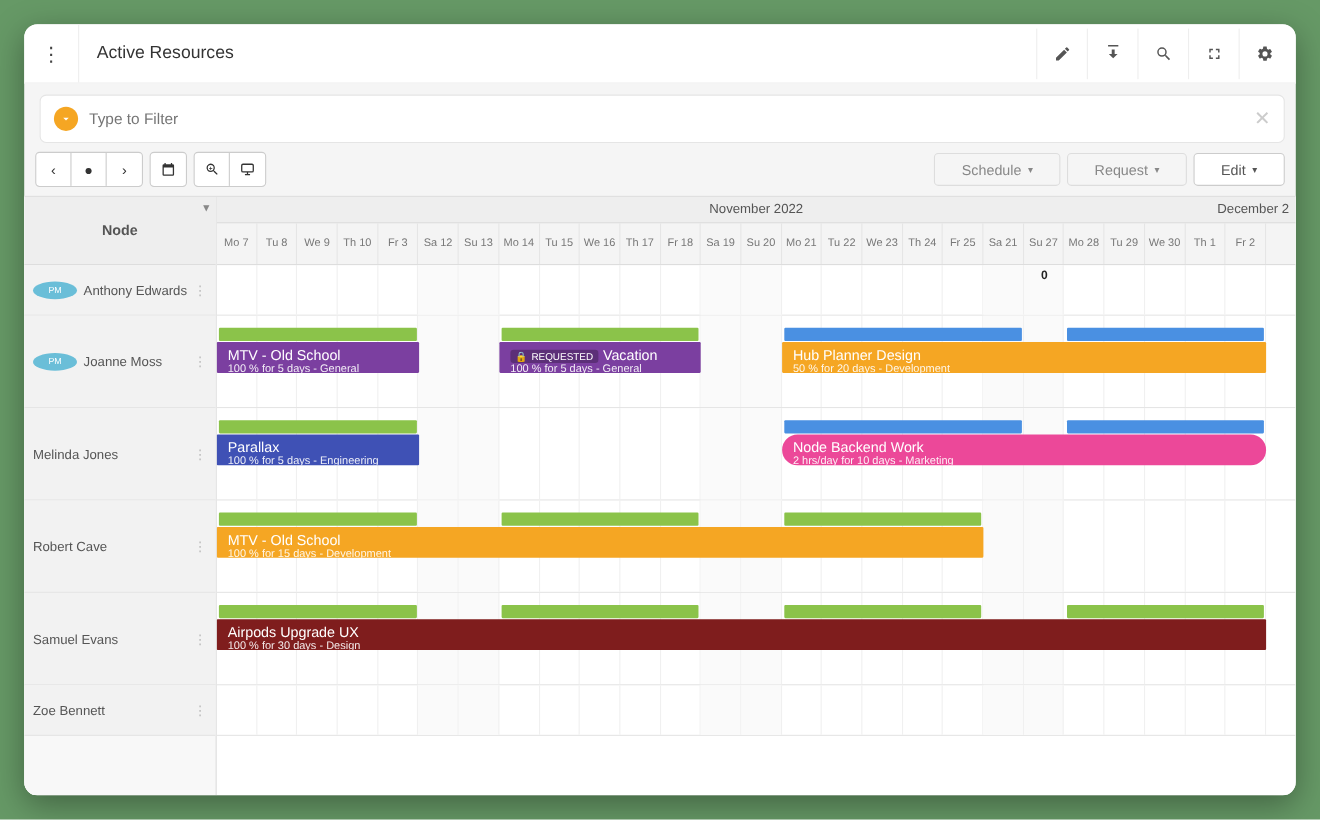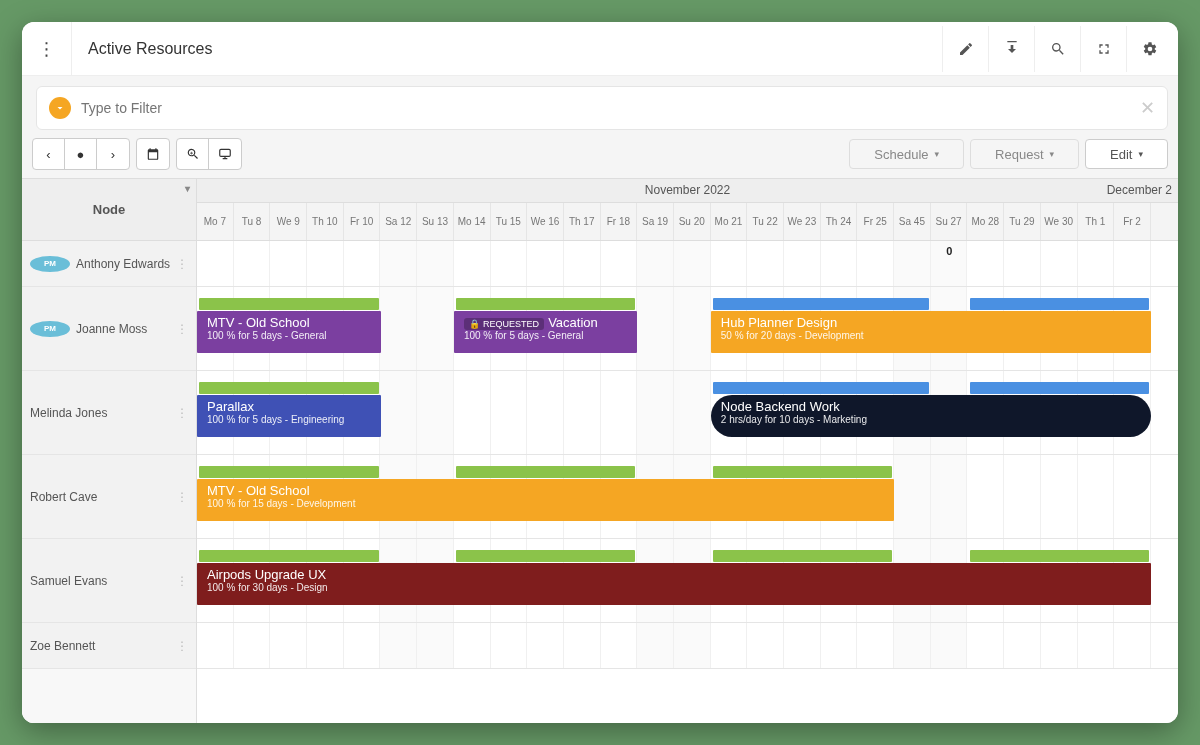--- a/index.html
+++ b/index.html
@@ -165,21 +165,21 @@
     padding: 0 8px;
     font-size: 12px;
     color: #555;
     position: relative;
     background:#f2f2f2;
   }
   .resource-row.short { height: 46px; }
   .resource-row .badge-pm {
     width:40px; height:16px; border-radius:50%; background:#6abed8;
     color:#fff; font-size:8px; display:flex; align-items:center; justify-content:center;
-    margin-right:6px; font-weight:700;
+    margin-right:6px; font-weight:400;
   }
   .resource-row .dots { position:absolute; right:8px; color:#bbb; cursor:pointer; }
   .grid-col {
     flex: 1;
     position: relative;
     overflow: hidden;
   }
   .month-head {
     height: 24px;
     border-bottom: 1px solid #ddd;
@@ -219,32 +219,32 @@
   .seg, .bar {
     position:absolute;
     height: 12px;
     top: 11px;
     border-radius: 1px;
   }
   .seg.green { background:#8bc34a; }
   .seg.blue  { background:#4a90e2; }
   .bar {
     top: 24px;
-    height: 42px;
+    height: 28px;
     color:#fff;
     padding: 4px 10px;
     font-size: 12px;
     overflow:hidden;
   }
   .bar .bt { font-weight:500; font-size:13px; }
   .bar .bs { font-size:10px; opacity:0.9; }
   .bar.purple { background:#7b3fa0; }
   .bar.orange { background:#f5a623; }
   .bar.indigo { background:#3f51b5; }
-  .bar.crimson{ background:#0f172a;border-radius:21px; }
+  .bar.crimson{ background:#ec4899;border-radius:21px; }
   .bar.teal   { background:#7f1d1d; }
   .req-badge {
     display:inline-flex; align-items:center; gap:3px;
     background:rgba(0,0,0,0.25);
     padding:1px 5px; border-radius:3px; font-size:9px;
     margin-right:4px;
   }
   .zero-marker {
     position:absolute; font-size:11px; font-weight:700; color:#222;
   }
@@ -373,36 +373,36 @@
     <div class="grid-col">
       <div class="month-head">
         <span style="left:50%; transform:translateX(-50%);">November 2022</span>
         <span style="right:6px;margin-left:46px;">December 2</span>
       </div>
       <div class="day-head" id="day-head">
           <div class="day-cell">Mo 7</div>
           <div class="day-cell">Tu 8</div>
           <div class="day-cell">We 9</div>
           <div class="day-cell">Th 10</div>
-          <div class="day-cell">Fr 10</div>
+          <div class="day-cell">Fr 3</div>
           <div class="day-cell">Sa 12</div>
           <div class="day-cell">Su 13</div>
           <div class="day-cell">Mo 14</div>
           <div class="day-cell">Tu 15</div>
           <div class="day-cell">We 16</div>
           <div class="day-cell">Th 17</div>
           <div class="day-cell">Fr 18</div>
           <div class="day-cell">Sa 19</div>
           <div class="day-cell">Su 20</div>
           <div class="day-cell">Mo 21</div>
           <div class="day-cell">Tu 22</div>
           <div class="day-cell">We 23</div>
           <div class="day-cell">Th 24</div>
           <div class="day-cell">Fr 25</div>
-          <div class="day-cell">Sa 45</div>
+          <div class="day-cell">Sa 21</div>
           <div class="day-cell">Su 27</div>
           <div class="day-cell">Mo 28</div>
           <div class="day-cell">Tu 29</div>
           <div class="day-cell">We 30</div>
           <div class="day-cell">Th 1</div>
           <div class="day-cell">Fr 2</div>
         </div>
       <div class="track-area" id="track-area">
           <div class="track-row short">
             <div class="bg-cells">

